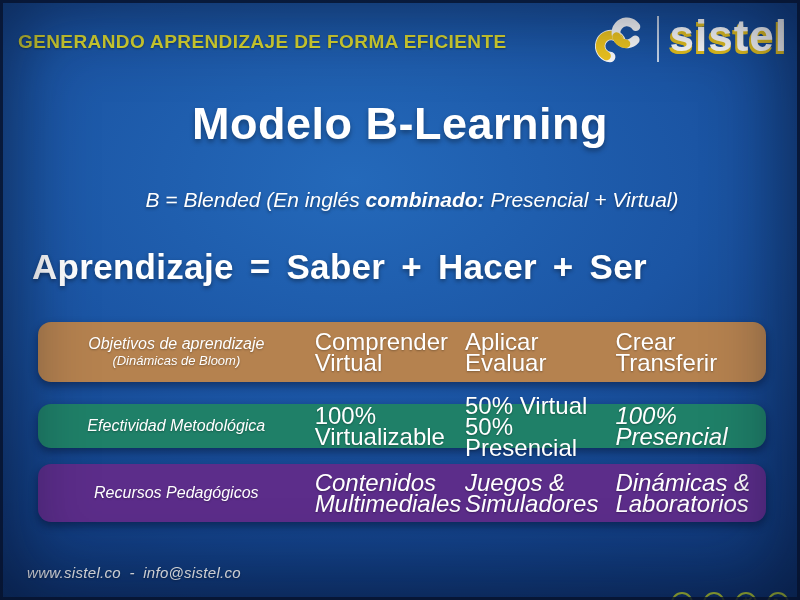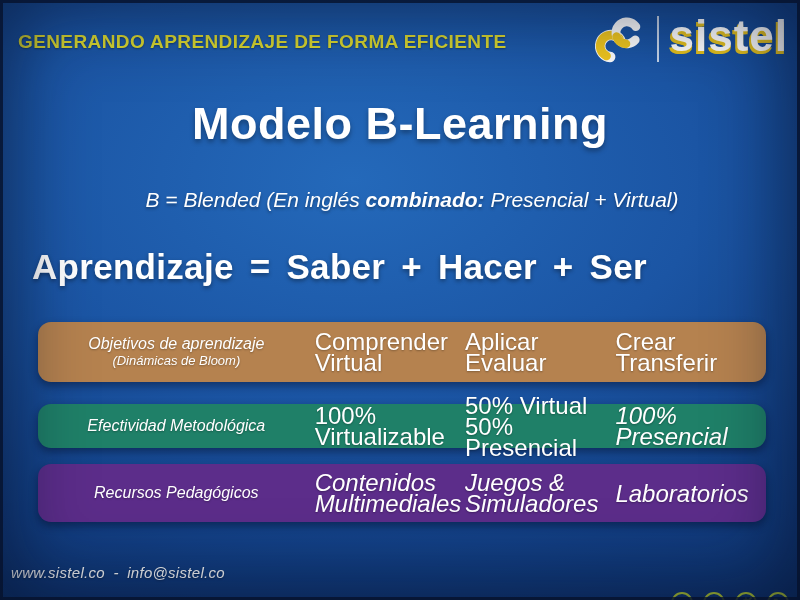--- a/index.html
+++ b/index.html
@@ -52,21 +52,21 @@
   .bar-1{top:322px;height:60px;}
   .bar-2{top:404px;height:44px;}
   .bar-3{top:464px;height:58px;}
   .bar-label{width:38%;text-align:center;line-height:1.15;}
   .label-main{font-size:16px;font-weight:400;font-style:italic;text-shadow:0 1px 2px rgba(0,0,0,.3);}
   .label-sub{font-size:13px;font-style:italic;text-shadow:0 1px 2px rgba(0,0,0,.3);}
   .bar-cell{width:20.66%;font-size:24px;line-height:21px;text-shadow:0 1px 2px rgba(0,0,0,.3);}
   .bar-cell.italic{font-style:italic;}
   
   .footer-contact{
-    position:absolute;left:11px;top:564px;
+    position:absolute;left:27px;top:564px;
     font-size:15px;font-style:italic;word-spacing:4px;letter-spacing:.3px;
     text-shadow:0 1px 2px rgba(0,0,0,.35);
   }
   .cc-icons{position:absolute;right:11px;top:592px;display:flex;gap:10px;}
   .cc{
     position:relative;width:18px;height:18px;border:2px solid #b5cc33;border-radius:50%;
     color:#b5cc33;display:flex;align-items:center;justify-content:center;
     font-weight:700;font-size:12px;line-height:1;
     font-family:"DejaVu Sans", sans-serif;
   }
@@ -144,20 +144,21 @@
     </div>
     <div class="bar-cell italic">
       <div>Contenidos</div>
       <div>Multimediales</div>
     </div>
     <div class="bar-cell italic">
       <div>Juegos &amp;</div>
       <div>Simuladores</div>
     </div>
     <div class="bar-cell italic">
+      <div>Dinámicas &amp;</div>
       <div>Laboratorios</div>
     </div>
   </div>
 
   <div class="footer-contact">www.sistel.co - info@sistel.co</div>
   <div class="cc-icons">
     <span class="cc cc-by">BY:</span>
     <span class="cc cc-nd">=</span>
     <span class="cc cc-nc">$</span>
     <span class="cc cc-sa">↻</span>

